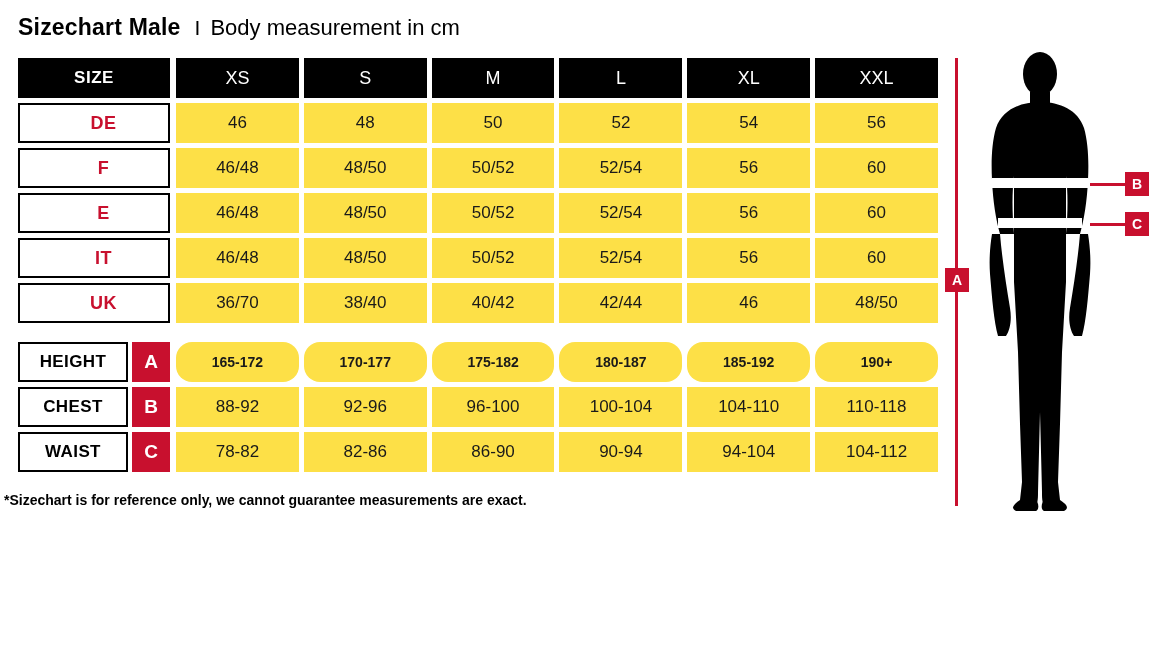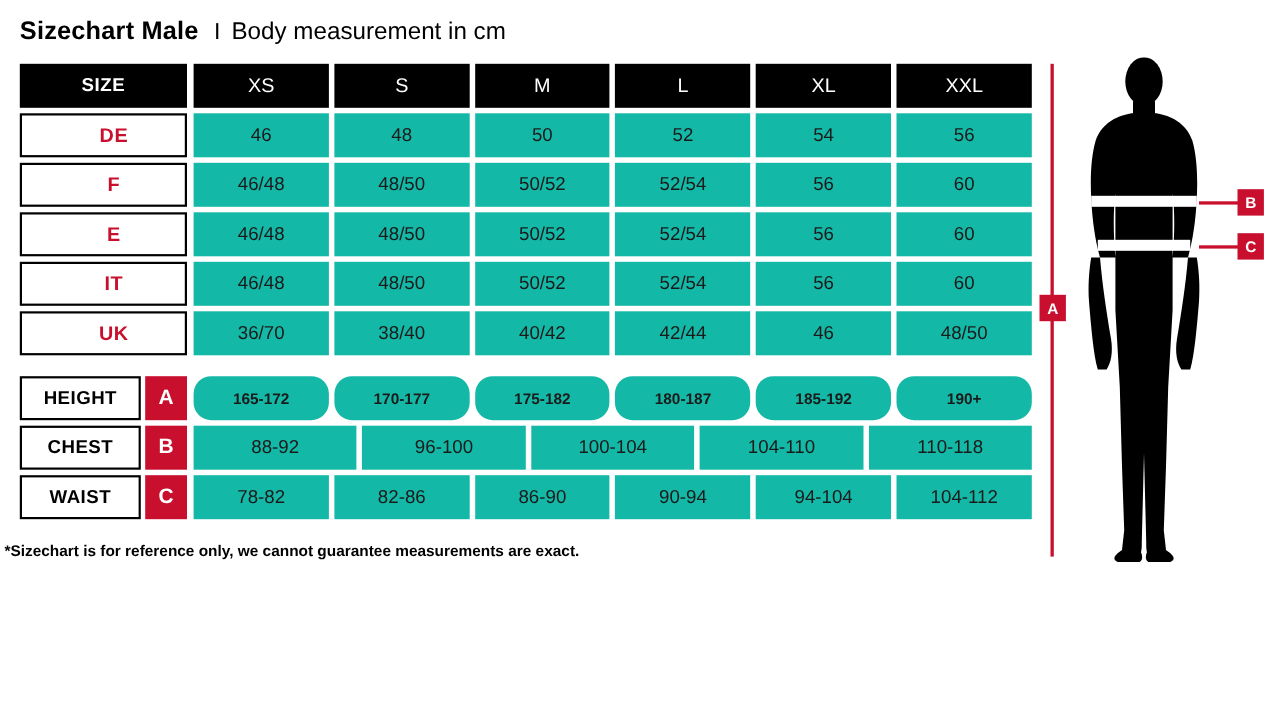--- a/index.html
+++ b/index.html
@@ -121,21 +121,21 @@
     align-items: center;
     justify-content: center;
     margin-left: 4px;
     box-sizing: border-box;
   }
 
   
   .val {
     flex: 1 1 0;
     margin-right: 5px;
-    background: #14b8a6;
+    background: #fde047;
     color: #1a1a1a;
   }
   .val:last-child { margin-right: 0; }
   .val-head {
     background: #000000;
     color: #ffffff;
     font-weight: normal;
     font-size: 18px;
   }
   .val-bold {
@@ -284,20 +284,21 @@
       <div class="cell val val-bold">185-192</div>
       <div class="cell val val-bold">190+</div>
     </div>
 
     <div class="row">
       <div class="lbl-meas-wrap">
         <div class="lbl-meas">CHEST</div>
         <div class="marker">B</div>
       </div>
       <div class="cell val">88-92</div>
+      <div class="cell val">92-96</div>
       <div class="cell val">96-100</div>
       <div class="cell val">100-104</div>
       <div class="cell val">104-110</div>
       <div class="cell val">110-118</div>
     </div>
 
     <div class="row">
       <div class="lbl-meas-wrap">
         <div class="lbl-meas">WAIST</div>
         <div class="marker">C</div>

